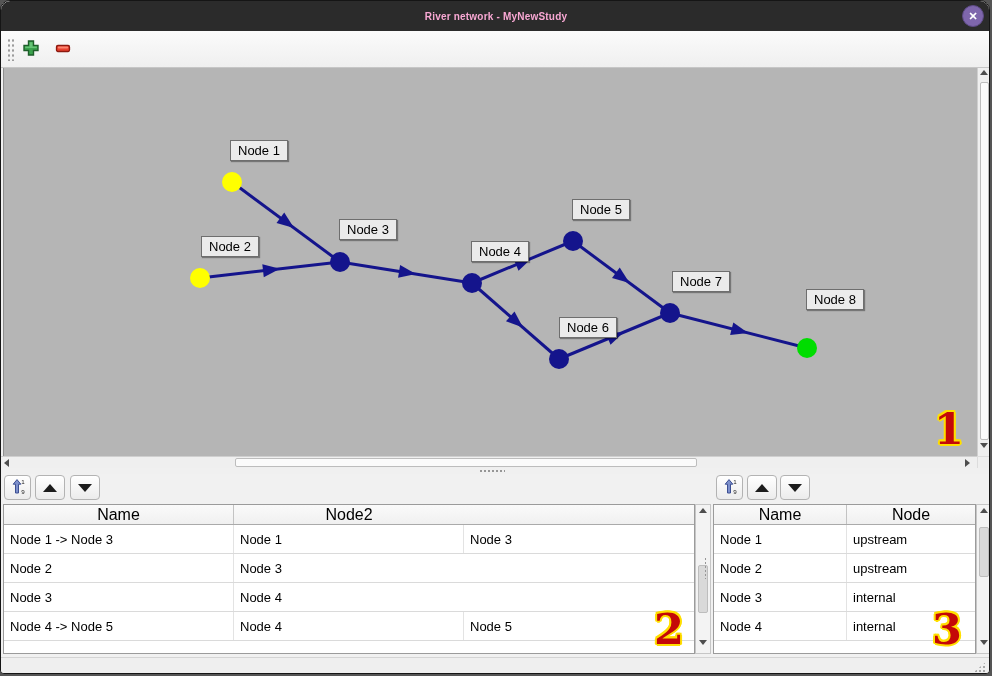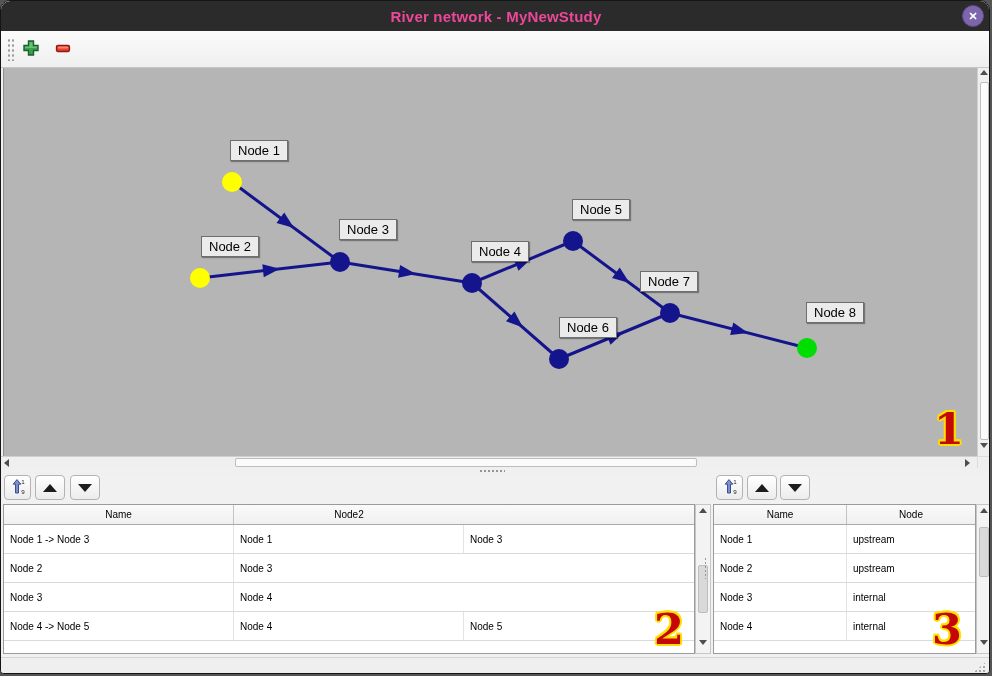--- a/index.html
+++ b/index.html
@@ -3,21 +3,21 @@
 <meta charset="utf-8">
 <style>
   html,body{margin:0;padding:0;background:#555;font-family:"Liberation Sans",sans-serif;}
   *{box-sizing:border-box;}
   .window{position:relative;width:990px;height:674px;margin:0;border:1px solid #151515;
     border-radius:10px 10px 4px 4px;background:#f0f0f0;overflow:hidden;}
 
   
   .titlebar{position:absolute;left:0;top:0;width:990px;height:30px;background:#2b2b2b;
     border-radius:9px 9px 0 0;display:flex;align-items:center;justify-content:center;}
-  .title-text{color:#ec4899;font-size:15px;font-weight:bold;letter-spacing:.2px;}
+  .title-text{color:#f9a8d4;font-size:10px;font-weight:bold;letter-spacing:.2px;}
   .close-btn{position:absolute;right:7px;top:4px;width:22px;height:22px;border-radius:50%;
     background:#7e66ac;border:1px solid #5d4b85;color:#fff;font-size:11px;font-weight:bold;
     display:flex;align-items:center;justify-content:center;cursor:default;}
 
   
   .toolbar{position:absolute;left:0;top:30px;width:990px;height:37px;
     background:linear-gradient(#fbfbfb,#efefef);border-bottom:1px solid #c6c6c6;}
   .grip-v{position:absolute;left:6px;top:7px;width:8px;height:23px;
     background-image:radial-gradient(circle,#9b9b9b 1px,transparent 1.3px);background-size:4px 5px;}
   .tb-btn{position:absolute;top:5px;width:26px;height:26px;border:none;background:transparent;
@@ -56,25 +56,25 @@
   
   .bottom{position:absolute;left:0;top:473px;width:990px;height:183px;background:#f1f1f1;}
   .mini-btn{position:absolute;top:1px;width:30px;height:25px;border:1px solid #b3b3b3;border-radius:4px;
     background:linear-gradient(#ffffff,#ececec);display:flex;align-items:center;justify-content:center;padding:0;}
   .tri-b{width:0;height:0;}
   .tri-b.up{border-left:7px solid transparent;border-right:7px solid transparent;border-bottom:8px solid #1c1c1c;}
   .tri-b.down{border-left:7px solid transparent;border-right:7px solid transparent;border-top:8px solid #1c1c1c;}
 
   .dtable{position:absolute;top:30px;height:150px;background:#fff;border:1px solid #9b9b9b;}
   .dtable .thead{display:grid;height:20px;background:linear-gradient(#fafafa,#f0f0f0);border-bottom:1px solid #aaa;}
-  .dtable .th{font-size:10px;color:#000;display:flex;align-items:center;justify-content:center;
+  .dtable .th{font-size:16px;color:#000;display:flex;align-items:center;justify-content:center;
     border-right:1px solid #c3c3c3;overflow:hidden;}
   .dtable .th:last-child{border-right:none;}
   .dtable .tr{display:grid;height:29px;border-bottom:1px solid #dadada;}
-  .dtable .td{font-size:10px;color:#000;display:flex;align-items:center;padding-left:6px;
+  .dtable .td{font-size:13px;color:#000;display:flex;align-items:center;padding-left:6px;
     border-right:1px solid #e3e3e3;overflow:hidden;white-space:nowrap;}
   .dtable .td:last-child{border-right:none;}
   .t-left{left:2px;width:692px;}
   .t-left .thead,.t-left .tr{grid-template-columns:230px 230px 1fr;}
   .t-right{left:712px;width:263px;}
   .t-right .thead,.t-right .tr{grid-template-columns:133px 1fr;}
   .sb-v-table{top:30px;width:16px;height:150px;border:1px solid #c6c6c6;background:#f3f3f3;}
   .sb-v-tl{left:694px;}
   .sb-v-tr{left:975px;}
 
@@ -150,22 +150,22 @@
           <circle cx="555" cy="291" r="10" fill="#14148c"></circle>
           <circle cx="666" cy="245" r="10" fill="#14148c"></circle>
           <circle cx="803" cy="280" r="10" fill="#00dd00"></circle>
         </svg>
     <div class="node-label" style="left: 226px; top: 72px;">Node 1</div>
         <div class="node-label" style="left: 197px; top: 168px;">Node 2</div>
         <div class="node-label" style="left: 335px; top: 151px;">Node 3</div>
         <div class="node-label" style="left: 467px; top: 173px;">Node 4</div>
         <div class="node-label" style="left: 568px; top: 131px;">Node 5</div>
         <div class="node-label" style="left: 555px; top: 249px;">Node 6</div>
-        <div class="node-label" style="left: 636px; top: 203px;">Node 7</div>
-        <div class="node-label" style="left: 802px; top: 234px;">Node 8</div>
+        <div class="node-label" style="left: 668px; top: 203px;">Node 7</div>
+        <div class="node-label" style="left: 802px; top: 221px;">Node 8</div>
       </div>
 
     <div class="sb sb-v-canvas">
       <div class="sb-btn" style="left:2px;top:2px;">
           <div class="tri up"></div>
         </div>
       <div class="thumb" style="left:2px;top:14px;width:9px;height:358px;"></div>
       <div class="sb-btn" style="left:2px;top:375px;">
           <div class="tri down"></div>
         </div>

